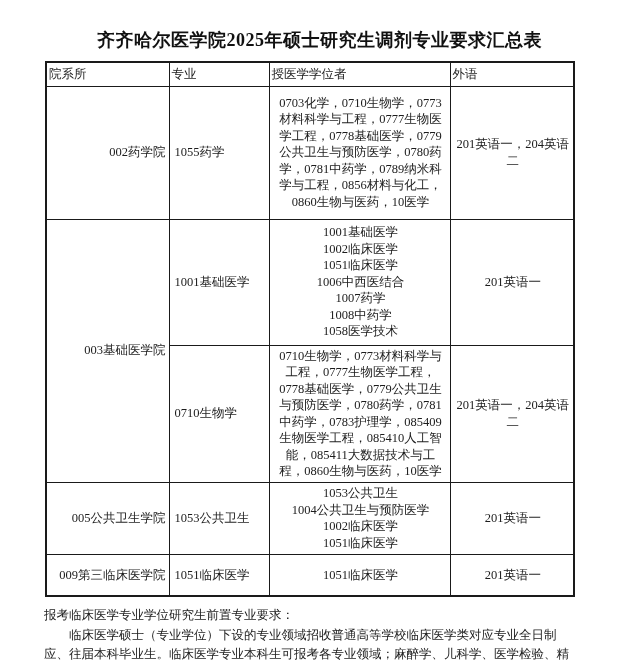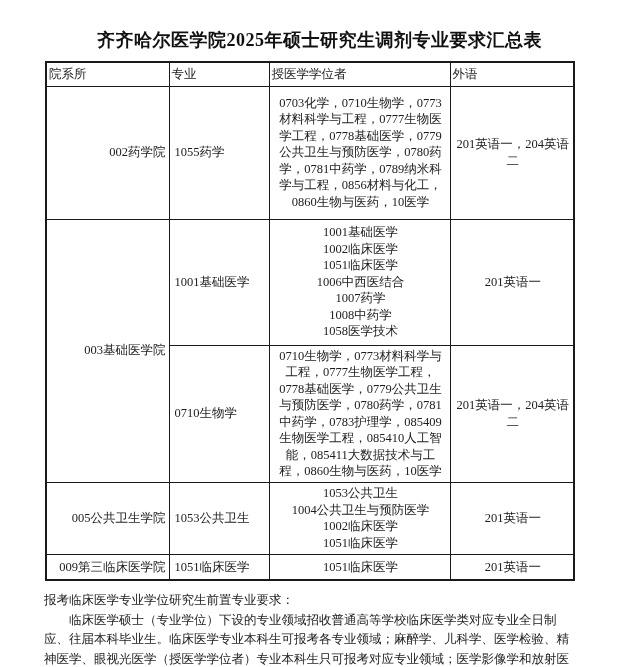--- a/index.html
+++ b/index.html
@@ -51,31 +51,31 @@
   td.dept-cell   { text-align: right; }
   td.major-cell  { text-align: left; }
   td.choice-cell { text-align: center; white-space: pre-line; }
   td.lang-cell   { text-align: center; margin-top: 11px; }
 
   tr.row-h   { height: 24px;  }
   tr.row-1   { height: 133px; }
   tr.row-2a  { height: 126px; }
   tr.row-2b  { height: 130px; }
   tr.row-3   { height: 72px;  }
-  tr.row-4   { height: 26px;  }
+  tr.row-4   { height: 42px;  }
 
   .footer-notes {
     margin-left: 44px;
     margin-top: 10px;
     width: 530px;
     font-size: 12.5px;
     line-height: 19.5px;
     color: #222222;
   }
-  .footer-notes p { margin: 0; }
+  .footer-notes p { margin: 0; font-family: Liberation Mono, monospace; }
   .footer-notes .body-text { text-indent: 2em; }
 </style>
 </head>
 <body>
 
 <div class="page">
 
   <h1 class="doc-title">齐齐哈尔医学院2025年硕士研究生调剂专业要求汇总表</h1>
 
   <table class="summary">

